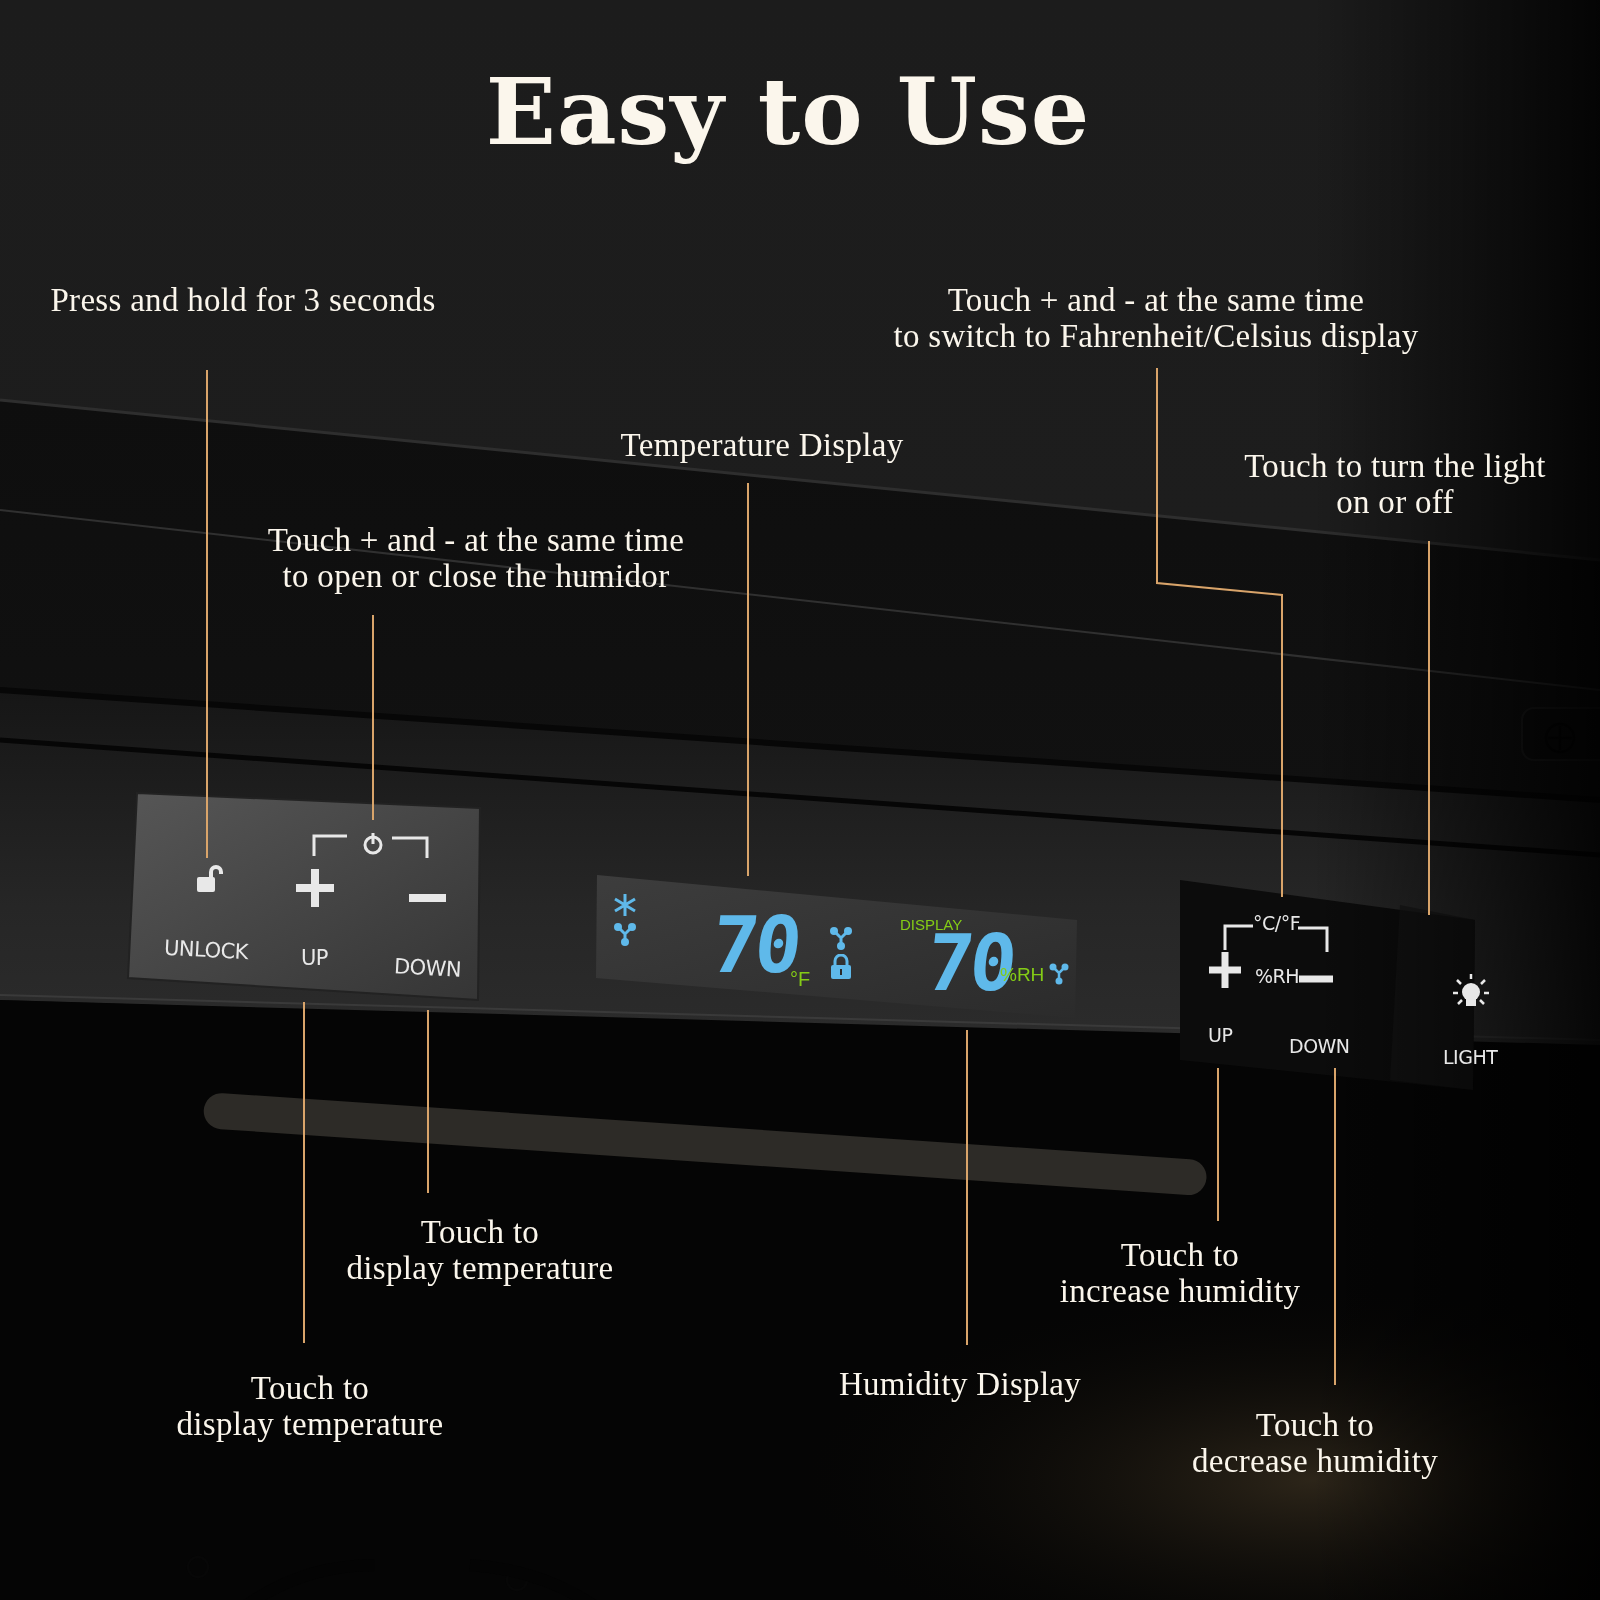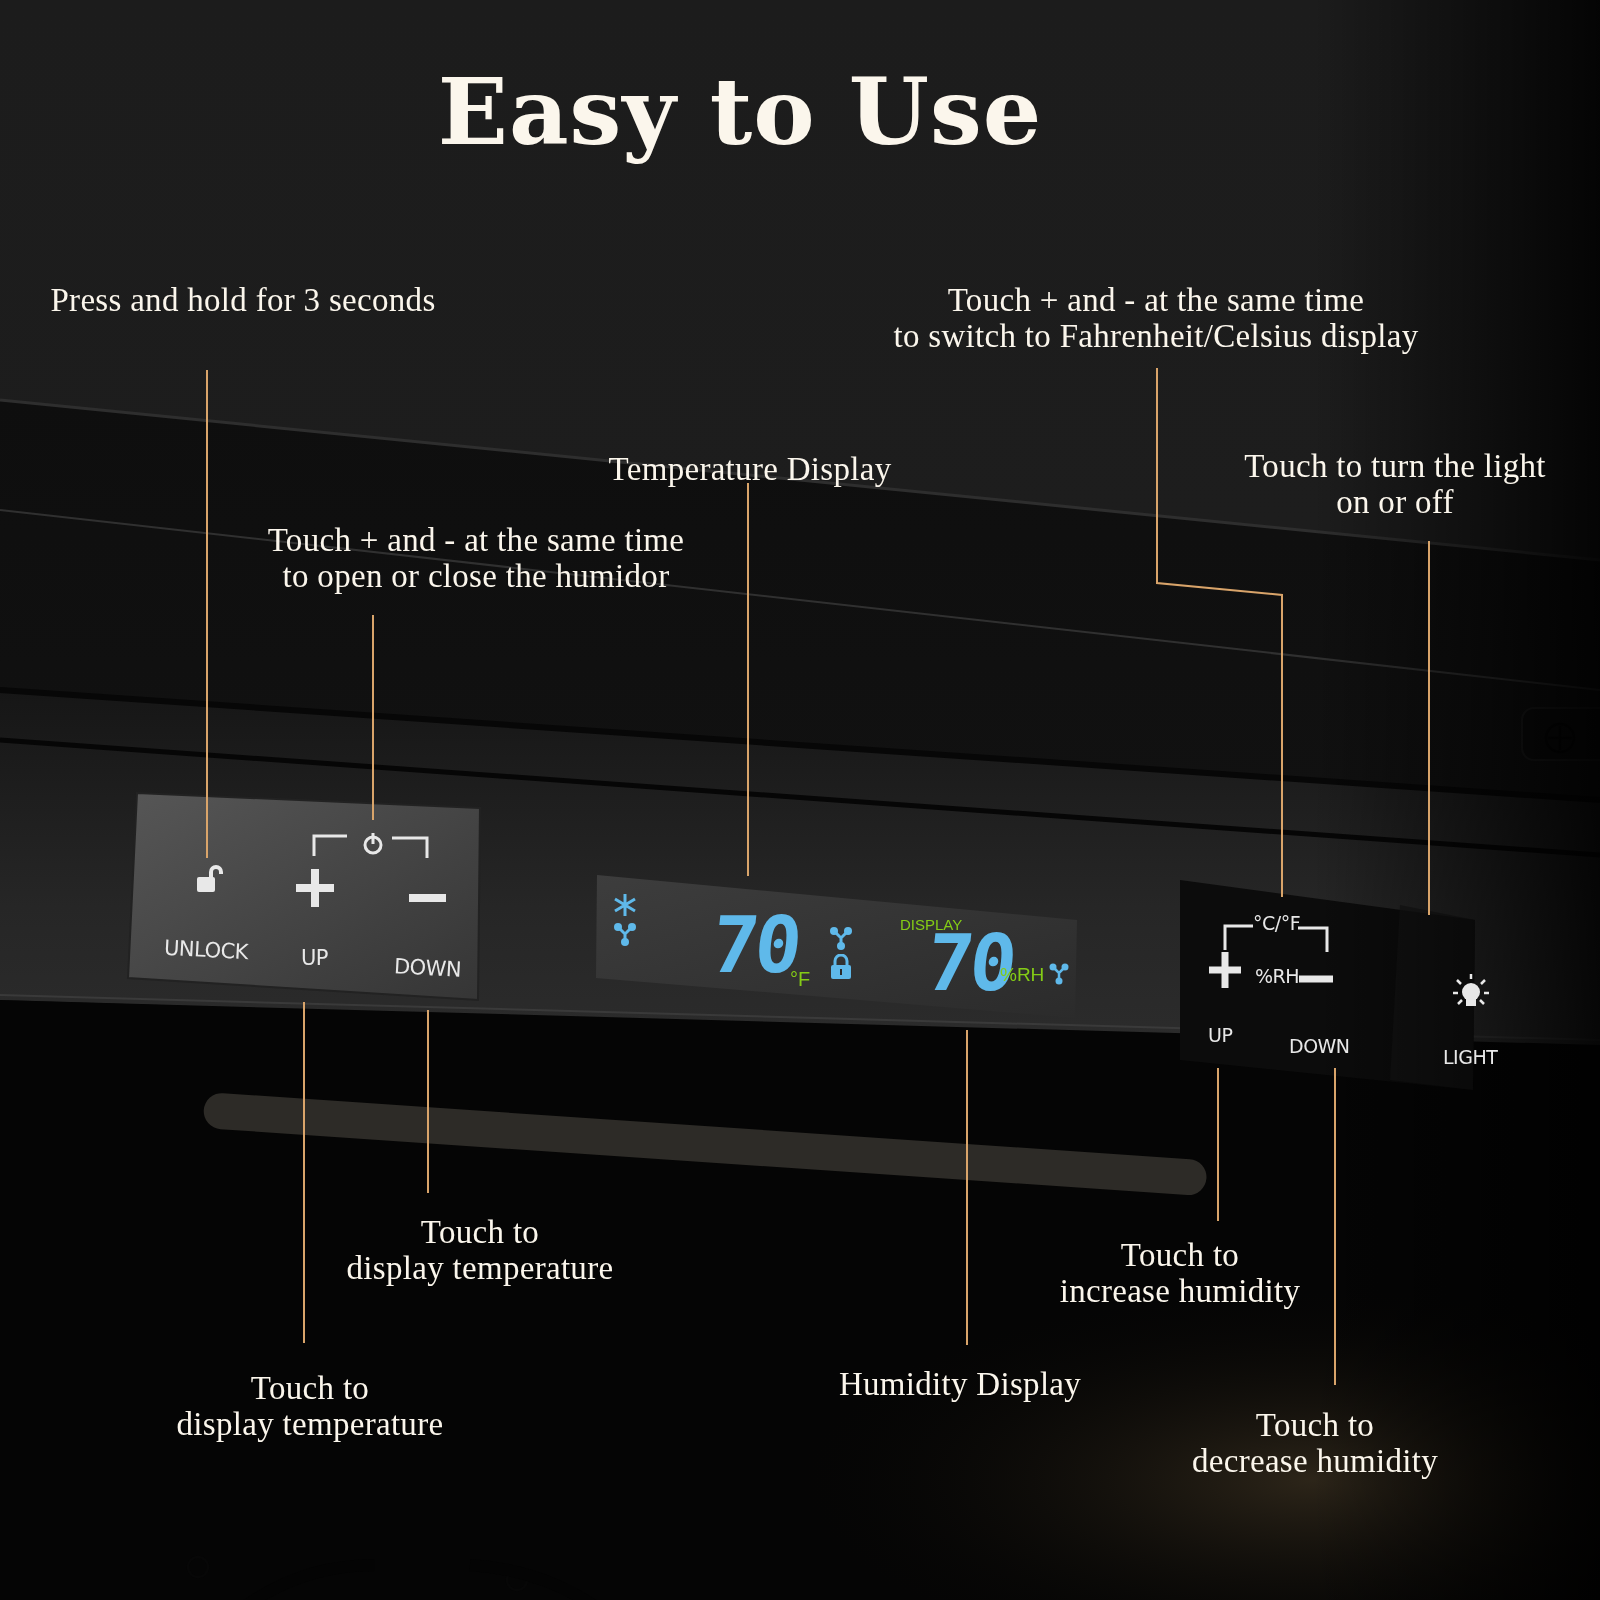--- a/index.html
+++ b/index.html
@@ -6,21 +6,21 @@
   body {
     width:1600px; height:1600px; position:relative; overflow:hidden;
     background:#1b1b1b;
     font-family:"Liberation Serif","DejaVu Serif", serif;
     color:#fbf6ec;
   }
   .bg { position:absolute; inset:0; }
   .title {
     position:absolute; left:0; width:1480px; top:58px; text-align:center;
     font-family:"DejaVu Serif","Liberation Serif", serif; font-weight:bold;
-    font-size:92px; letter-spacing:1px; color:#fbf6ec;
+    font-size:92px; letter-spacing:1px; color:#fbf6ec;padding-left:48px;
   }
   .callout {
     position:absolute; text-align:center; font-size:33px; line-height:36px;
     color:#fbf6ec; white-space:nowrap; letter-spacing:0.3px;
   }
   .panel-text {
     position:absolute; font-family:"DejaVu Sans","Liberation Sans", sans-serif;
     color:#e8e8e8; font-size:21px; letter-spacing:-0.5px;
   }
   .lcd {
@@ -120,21 +120,21 @@
   </g>
 </svg>
 
 <div class="callout" style="left:0;width:470px;top:282px;padding-left:8px;">
   <div>Press and hold for 3 seconds</div>
 </div>
 <div class="callout" style="left:236px;width:480px;top:522px;">
   <div>Touch + and - at the same time</div>
   <div>to open or close the humidor</div>
 </div>
-<div class="callout" style="left:560px;width:380px;top:427px;margin-top:24px;">
+<div class="callout" style="left:572px;width:380px;top:427px;">
   <div>Temperature Display</div>
 </div>
 <div class="callout" style="left:846px;width:620px;top:282px;">
   <div>Touch + and - at the same time</div>
   <div>to switch to Fahrenheit/Celsius display</div>
 </div>
 <div class="callout" style="left:1210px;width:370px;top:448px;">
   <div>Touch to turn the light</div>
   <div>on or off</div>
 </div>

